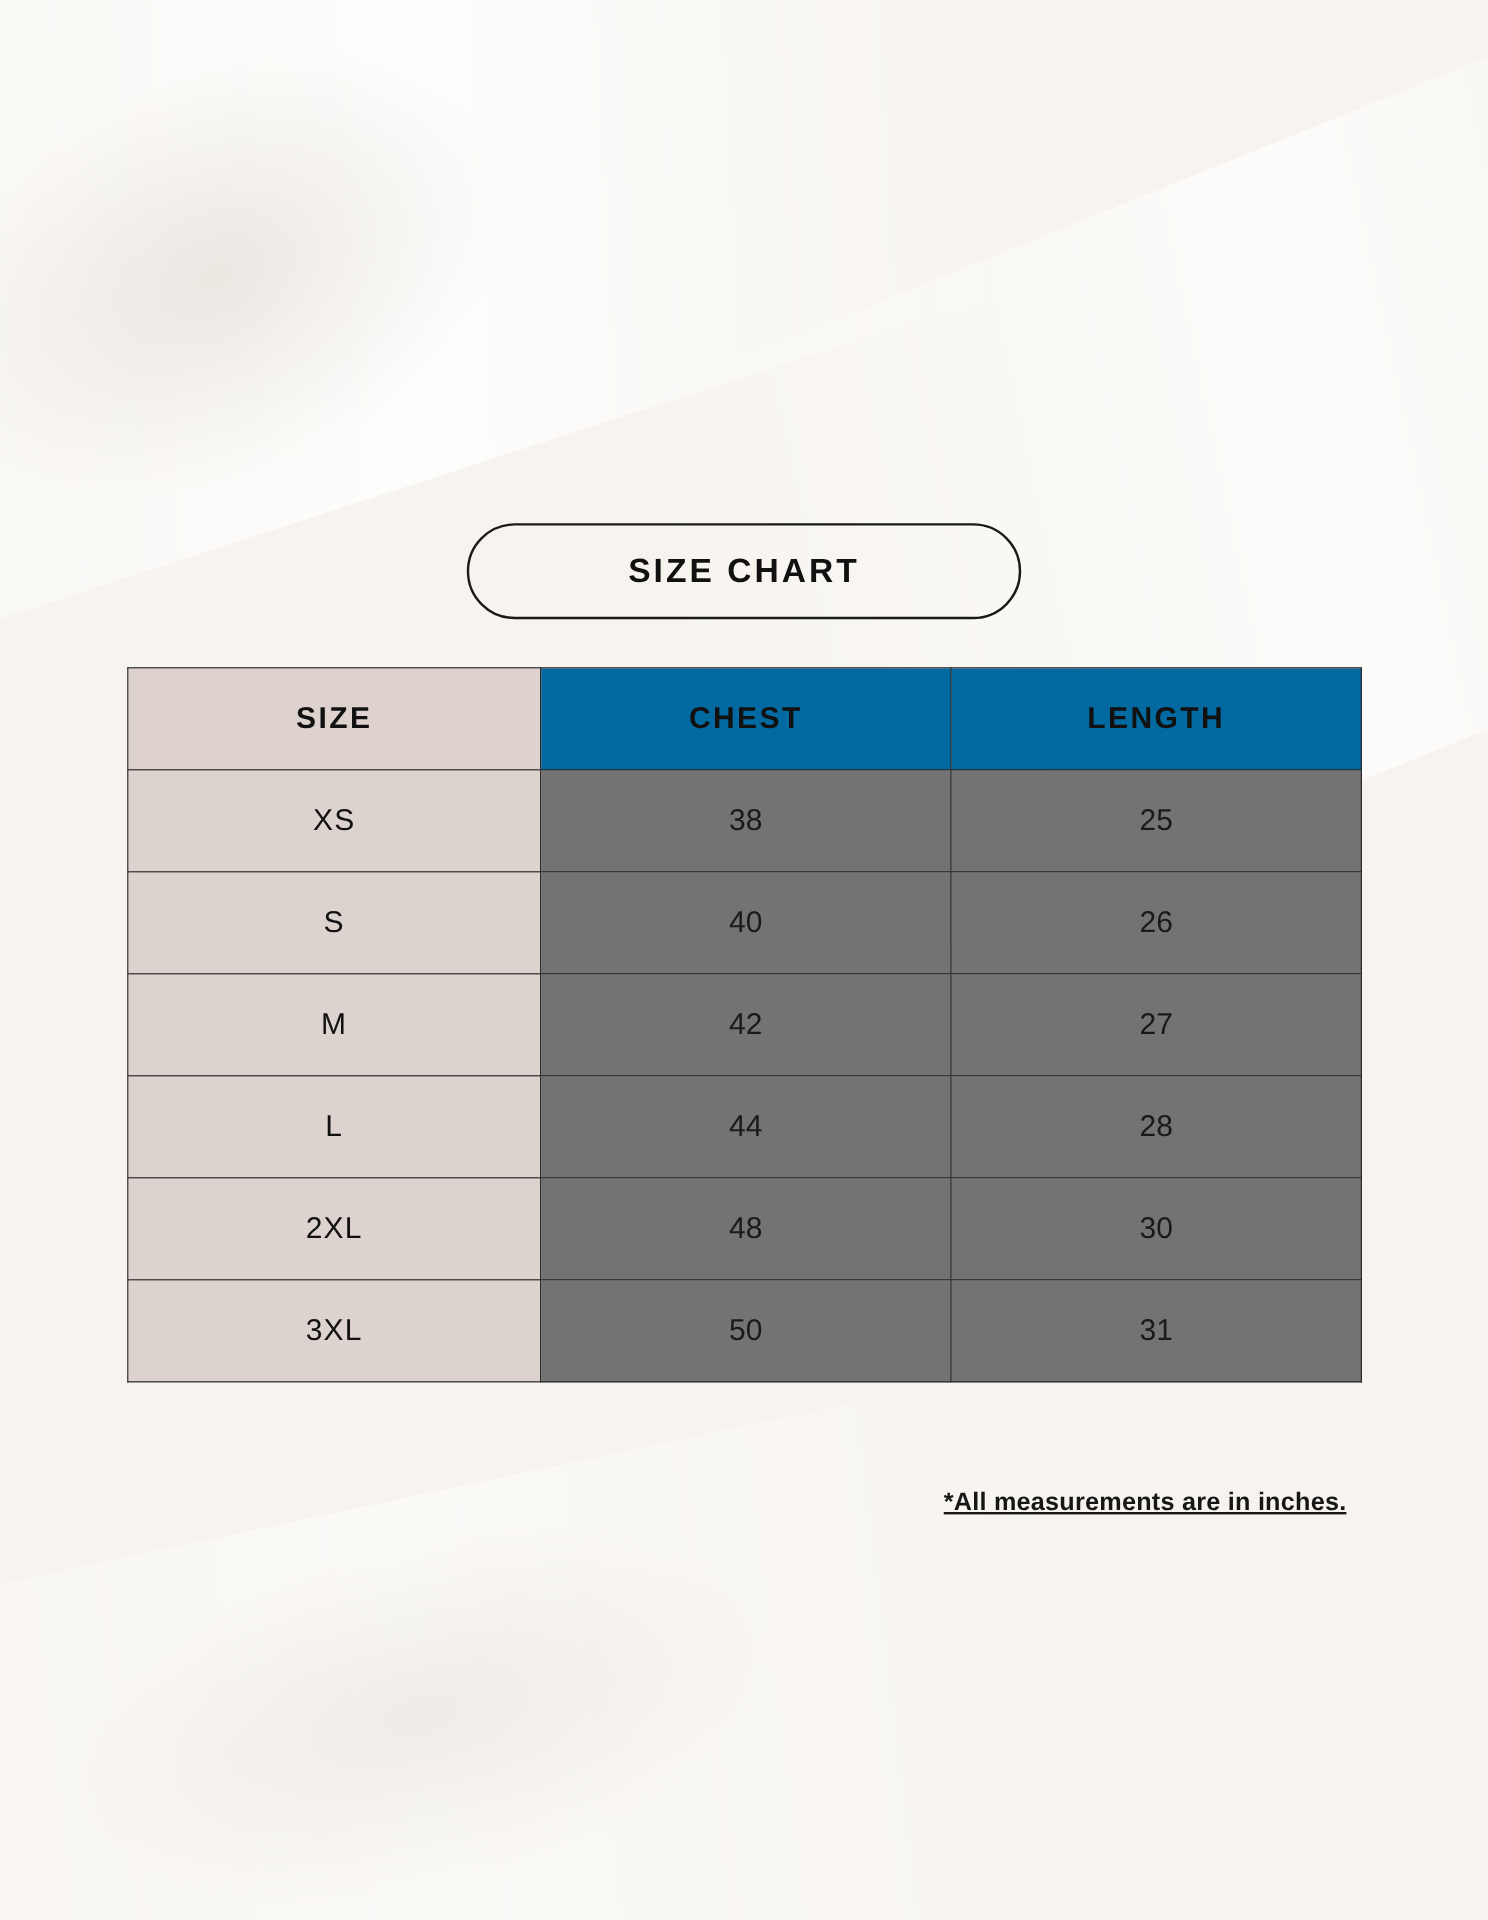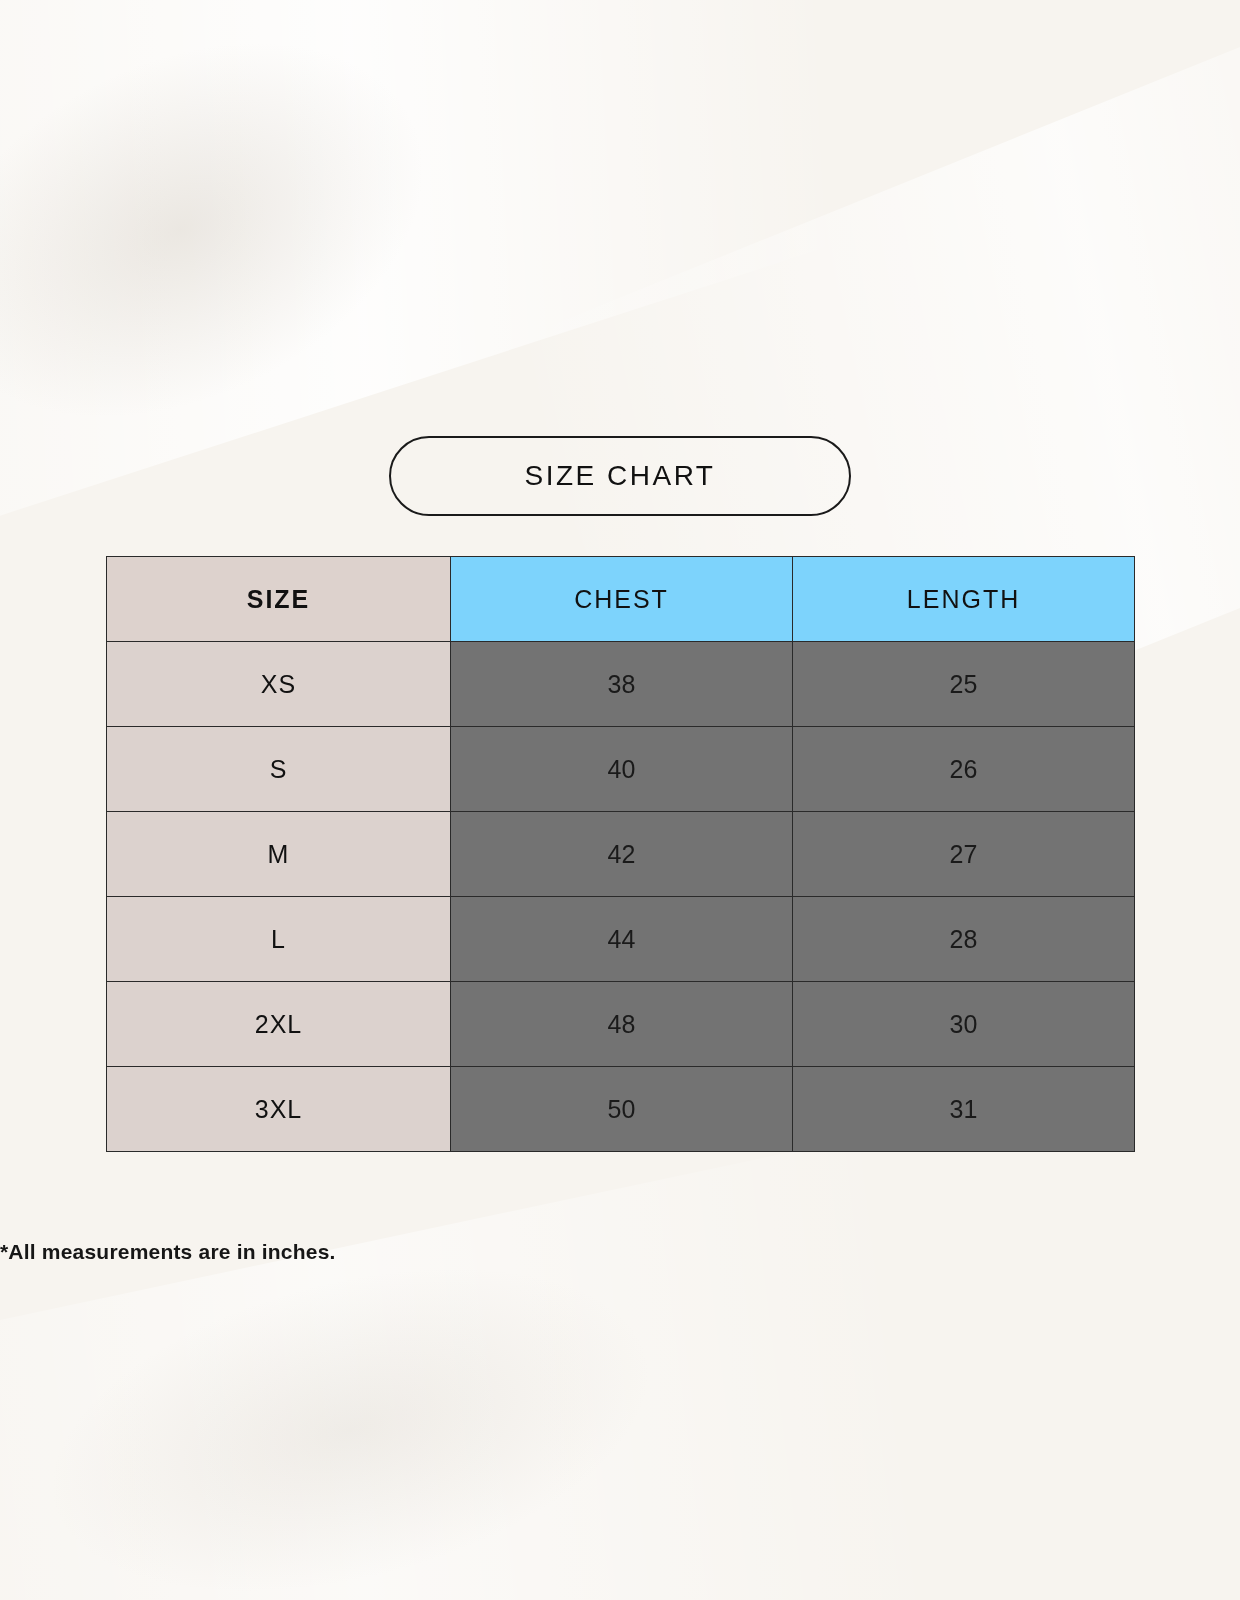--- a/index.html
+++ b/index.html
@@ -96,21 +96,21 @@
     border: 2px solid #1a1a1a;
     border-radius: 44px;
     display: flex;
     align-items: center;
     justify-content: center;
     box-sizing: border-box;
     background: transparent;
   }
   .pill-label {
     font-size: 28px;
-    font-weight: 400;
+    font-weight: 700;
     letter-spacing: 2.5px;
     color: #111111;
   }
 
   .table-wrap {
     position: absolute;
     top: 556px;
     left: 94px;
     width: 1028px;
     padding-left: 12px;
@@ -133,23 +133,23 @@
   col.c-length { width: 342px; }
 
   th.head-size {
     background: #ddd2cd;
     font-size: 25px;
     font-weight: 700;
     letter-spacing: 2px;
     color: #111111;
   }
   th.head-measure {
-    background: #7dd3fc;
-    font-size: 25px;
-    font-weight: 400;
+    background: #0369a1;
+    font-size: 25px;
+    font-weight: 700;
     letter-spacing: 2px;
     color: #111111;
   }
   td.cell-size {
     background: #dcd2ce;
     font-size: 25px;
     font-weight: 400;
     letter-spacing: 1px;
     color: #111111;
   }
@@ -158,25 +158,26 @@
     font-size: 25px;
     font-weight: 400;
     color: #1a1a1a;
   }
 
   .footnote {
     position: absolute;
     top: 1240px;
     left: 0;
     width: 1122px;
-    text-align: left;
+    text-align: right;
     font-size: 21px;
     font-weight: 700;
     color: #161616;
     letter-spacing: 0.2px;
+    text-decoration: underline;
   }
 </style>
 </head>
 <body>
 
 <div class="bg-wash-1"></div>
 <div class="bg-shadow-1"></div>
 <div class="bg-wash-2"></div>
 <div class="bg-wash-3"></div>
 <div class="bg-shadow-2"></div>

